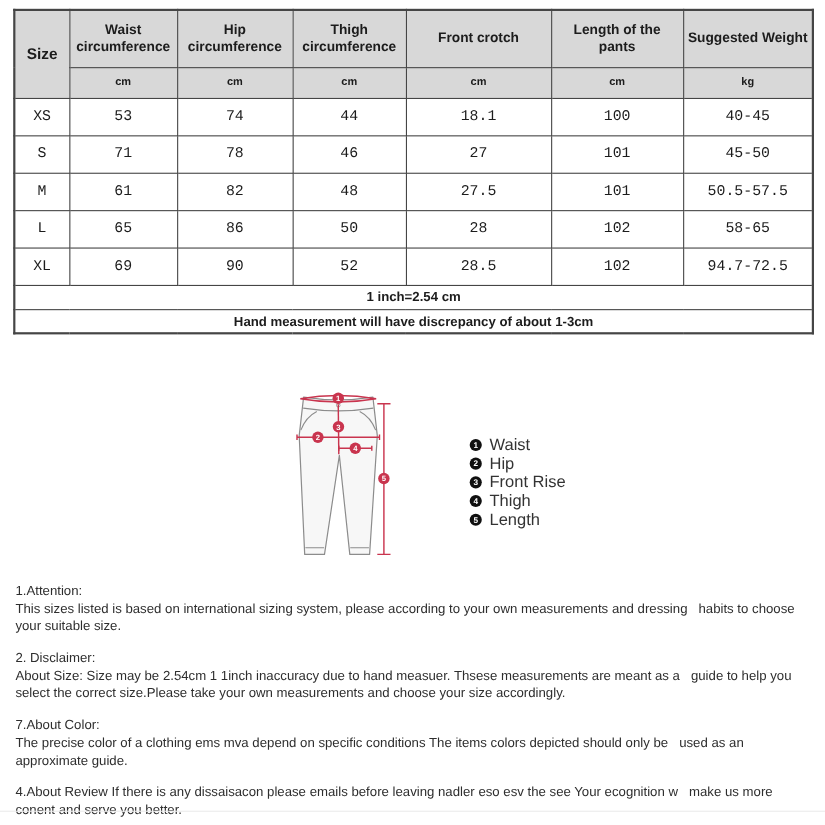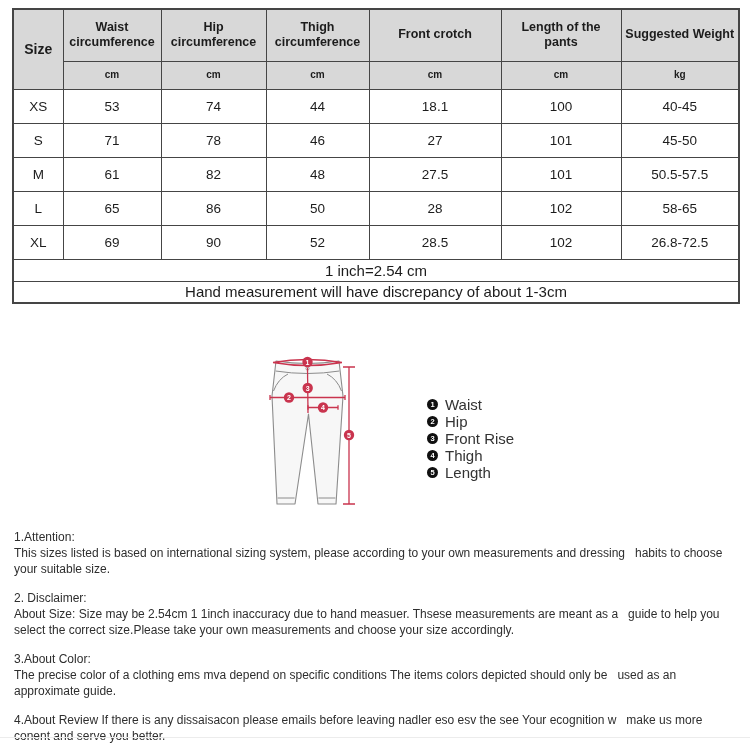--- a/index.html
+++ b/index.html
@@ -13,24 +13,24 @@
   table.size-table { border-collapse:collapse; width:100%; table-layout:fixed; border:2px solid #454545; }
   .size-table th, .size-table td {
     border:1px solid #454545; text-align:center; vertical-align:middle;
     padding:0 2px; overflow:hidden;
   }
   .size-table th { background:#d8d8d8; font-weight:bold; font-size:12.5px; line-height:1.25; }
   .size-table td { background:#ffffff; font-size:13.5px; font-weight:normal; }
   tr.hdr-row-1 { height:52px; }
   tr.hdr-row-2 { height:28px; }
   tr.hdr-row-2 th { font-size:10px; }
-  tr.data-row { height:34px; }
+  tr.data-row { height:34px;font-family:Liberation Mono, monospace; }
   th.size-corner { font-size:14px;text-align:center; }
   tr.foot-row { height:22px; }
-  tr.foot-row td { font-weight:normal; font-size:15px; }
+  tr.foot-row td { font-weight:bold; font-size:12px; }
 
   
   .pants-svg { position:absolute; left:265px; top:340px; }
   .legend { position:absolute; left:427px; top:396px; }
   .legend-item { display:flex; align-items:center; height:17px; }
   .legend-dot {
     width:11px; height:11px; border-radius:50%; background:#101010; color:#ffffff;
     font-size:7.5px; font-weight:bold; display:flex; align-items:center; justify-content:center;
     margin-right:7px; flex:0 0 auto;
   }
@@ -112,21 +112,21 @@
         <td>102</td>
         <td>58-65</td>
       </tr>
       <tr class="data-row">
         <td>XL</td>
         <td>69</td>
         <td>90</td>
         <td>52</td>
         <td>28.5</td>
         <td>102</td>
-        <td>26.8-72.5</td>
+        <td>94.7-72.5</td>
       </tr>
 
       <tr class="foot-row">
         <td colspan="7">1 inch=2.54 cm</td>
       </tr>
       <tr class="foot-row">
         <td colspan="7">Hand measurement will have discrepancy of about 1-3cm</td>
       </tr>
     </tbody>
   </table>
@@ -190,21 +190,21 @@
 <div class="notes">
   <div class="note">
     <div class="note-heading">1.Attention:</div>
     <div class="note-body">This sizes listed is based on international sizing system, please according to your own measurements and dressing   habits to choose your suitable size.</div>
   </div>
   <div class="note">
     <div class="note-heading">2. Disclaimer:</div>
     <div class="note-body">About Size: Size may be 2.54cm 1 1inch inaccuracy due to hand measuer. Thsese measurements are meant as a   guide to help you select the correct size.Please take your own measurements and choose your size accordingly.</div>
   </div>
   <div class="note">
-    <div class="note-heading">3.About Color:</div>
+    <div class="note-heading">7.About Color:</div>
     <div class="note-body">The precise color of a clothing ems mva depend on specific conditions The items colors depicted should only be   used as an approximate guide.</div>
   </div>
   <div class="note">
     <div class="note-body">4.About Review If there is any dissaisacon please emails before leaving nadler eso esv the see Your ecognition w   make us more conent and serve you better.</div>
   </div>
 </div>
 
 <div class="bottom-divider"></div>
 
 </body></html>

